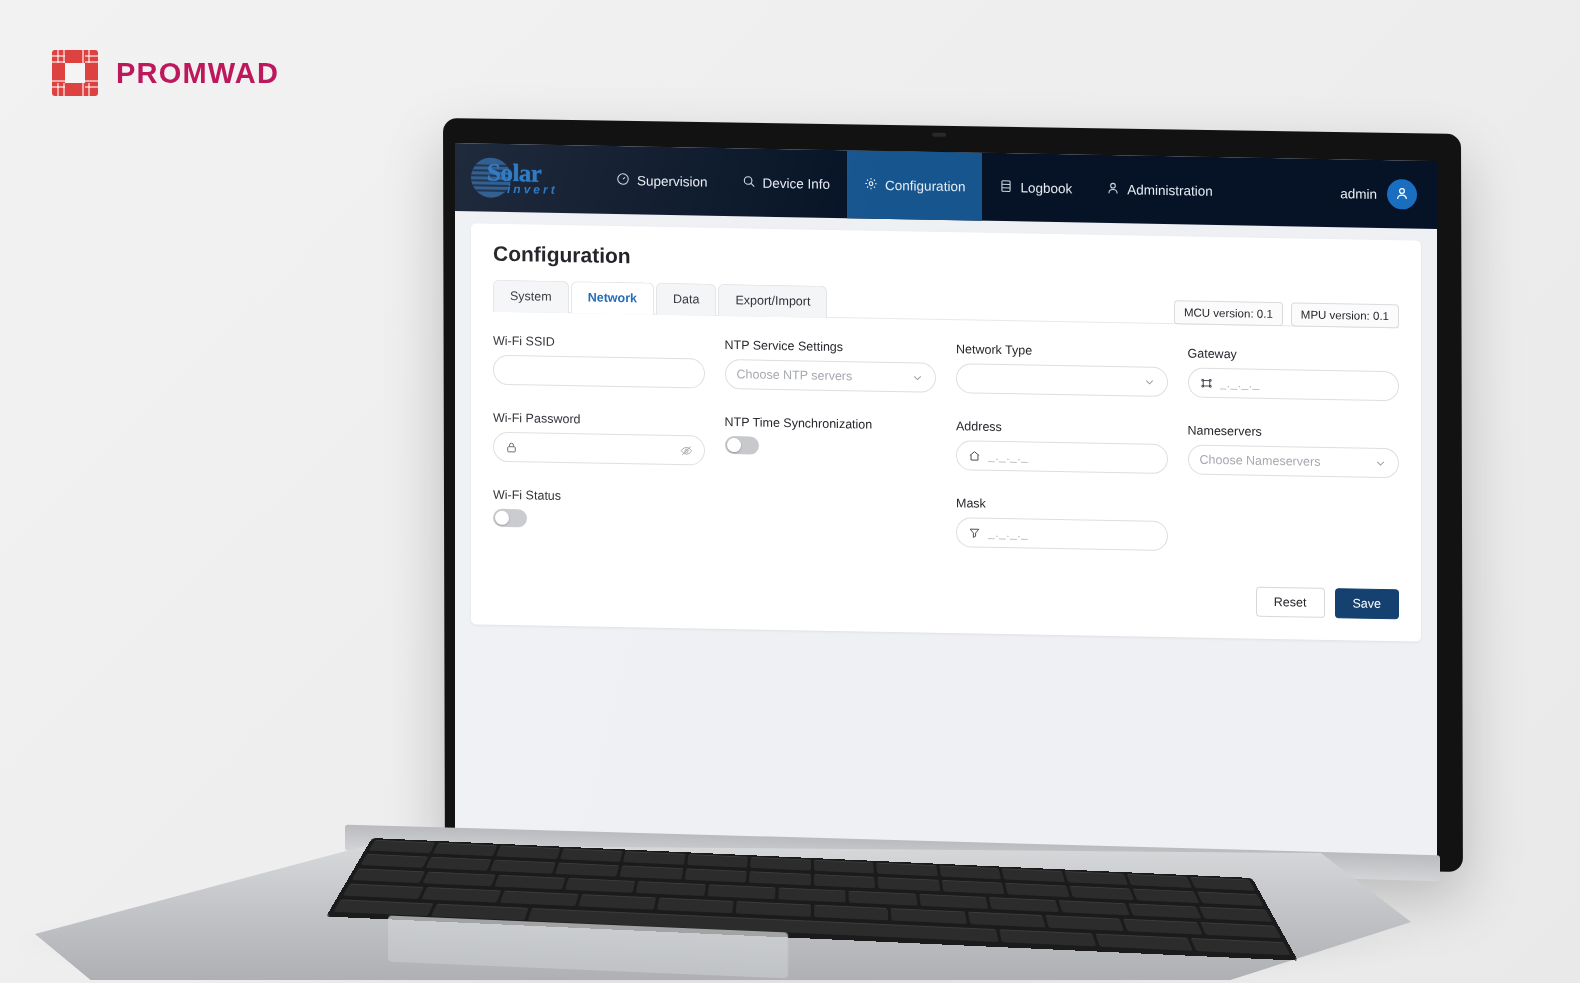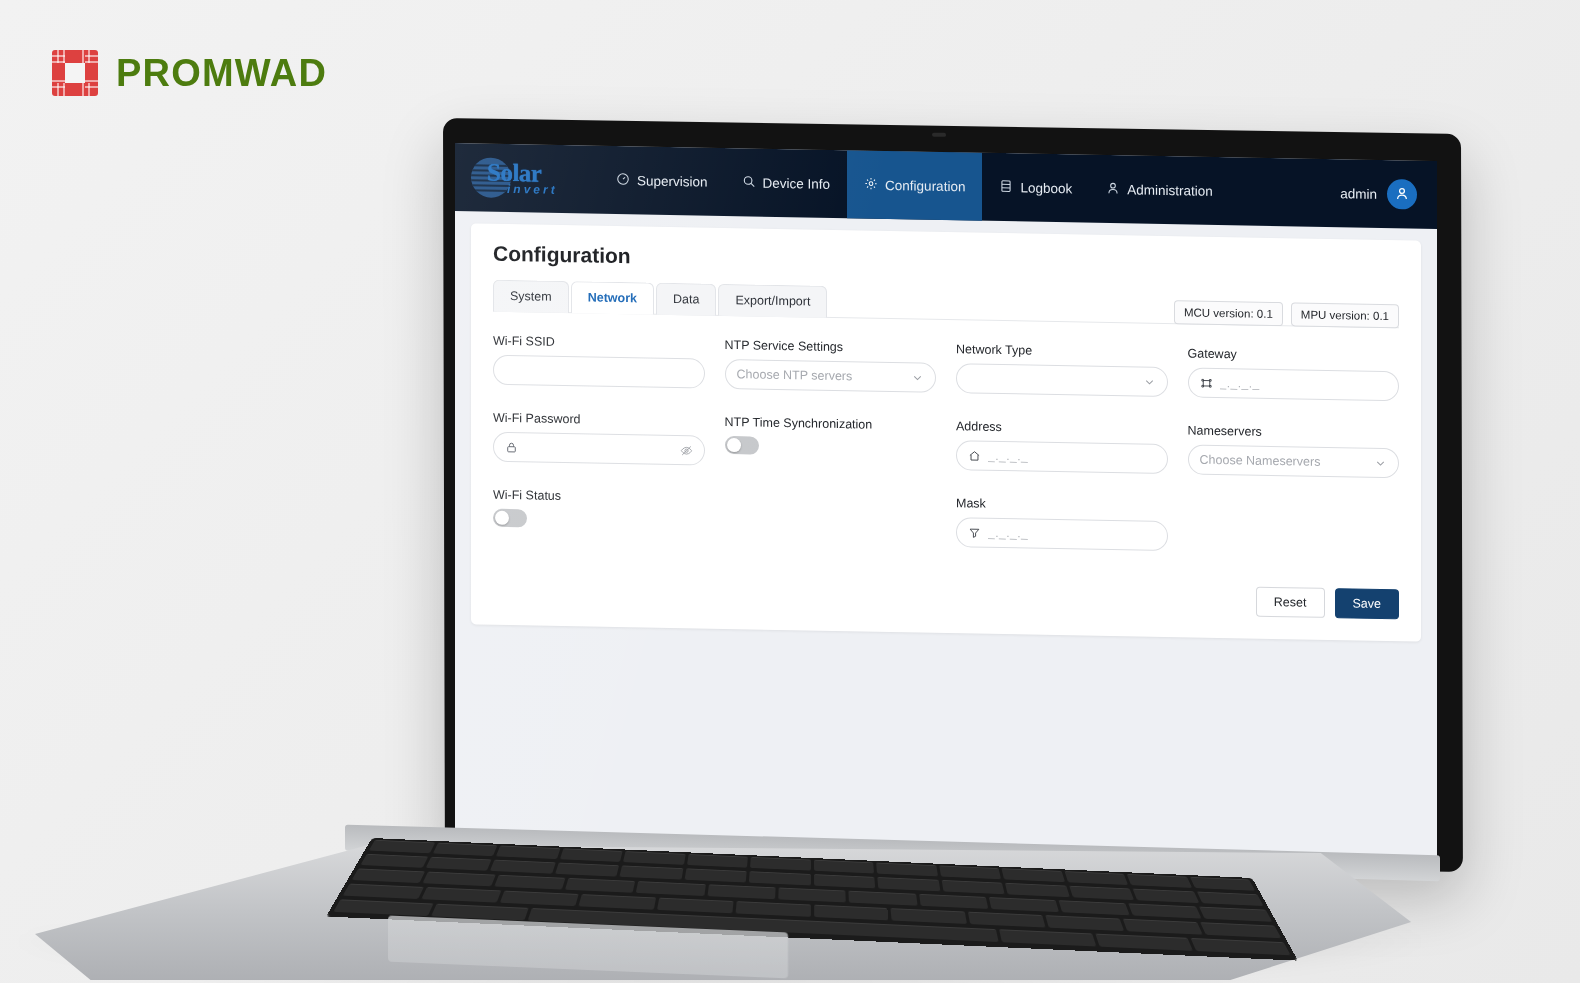--- a/index.html
+++ b/index.html
@@ -44,22 +44,22 @@
   #brand .chip .t8 { left:33px; top:36px; width:13px; height:2px; }
   #brand .chip .v1 { left:5px; top:0; width:2px; height:13px; }
   #brand .chip .v2 { left:11px; top:0; width:2px; height:13px; }
   #brand .chip .v3 { left:30px; top:0; width:2px; height:13px; }
   #brand .chip .v4 { left:36px; top:0; width:2px; height:13px; }
   #brand .chip .v5 { left:5px; top:33px; width:2px; height:13px; }
   #brand .chip .v6 { left:11px; top:33px; width:2px; height:13px; }
   #brand .chip .v7 { left:30px; top:33px; width:2px; height:13px; }
   #brand .chip .v8 { left:36px; top:33px; width:2px; height:13px; }
   #brand .wordmark {
-    color: #4d7c0f;
-    font-size: 38px;
+    color: #be185d;
+    font-size: 29px;
     font-weight: 700;
     letter-spacing: 1.2px;
     text-align: center;
   }
 
   
   #laptop {
     position: absolute;
     left: 0; top: 0;
     width: 1580px; height: 983px;

